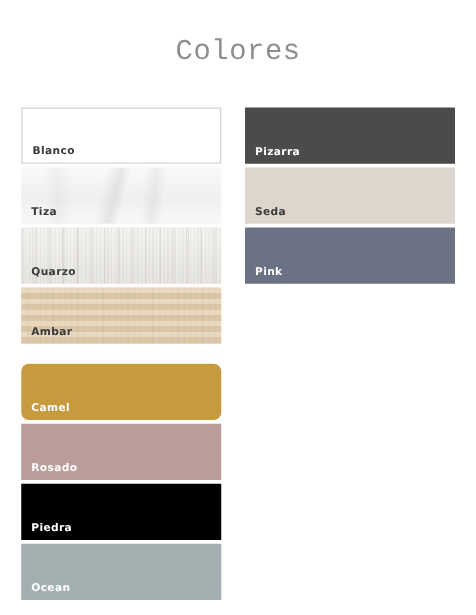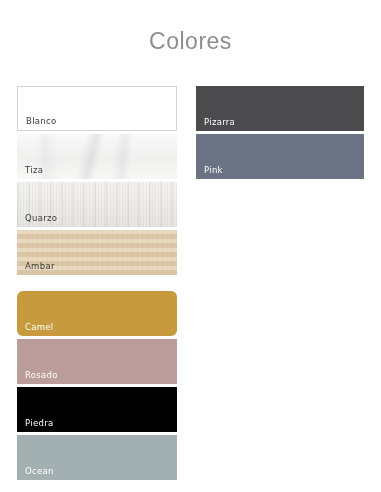--- a/index.html
+++ b/index.html
@@ -19,21 +19,21 @@
   .page-title {
     position: absolute;
     top: 28px;
     left: 0;
     width: 381px;
     text-align: center;
     font-size: 23px;
     font-weight: 300;
     letter-spacing: 0.5px;
     color: #8e8e8e;
-    font-family: Liberation Sans, sans-serif;
+    font-family: Liberation Mono, monospace;
   }
 
   
   .palette {
     position: absolute;
     top: 86px;
     left: 0;
     width: 381px;
     height: 380px;
   }
@@ -53,21 +53,21 @@
     box-sizing: border-box;
     overflow: hidden;
   }
   .swatch + .swatch { margin-top: 3px; }
 
   .swatch-label {
     position: absolute;
     left: 8px;
     bottom: 5px;
     font-size: 8.5px;
-    font-weight: normal;
+    font-weight: bold;
     letter-spacing: 0.3px;
     line-height: 1;
     font-family: "DejaVu Sans", sans-serif;
     z-index: 3;
   }
   .label-dark  { color: #3a3a3a; }
   .label-light { color: #ffffff; margin-top: 8px; }
 
   
   .swatch.bordered { border: 1px solid #d4d4d4; }
@@ -162,20 +162,23 @@
             <span class="swatch-label label-light">Ocean</span>
           </div>
         </div>
     </div>
 
     <div class="column column-right">
       <div class="group">
           <div class="swatch" style="background: rgb(75, 75, 77);">
             <span class="swatch-label label-light">Pizarra</span>
           </div>
+          <div class="swatch" style="background: rgb(222, 214, 204);">
+            <span class="swatch-label label-dark">Seda</span>
+          </div>
           <div class="swatch" style="background: rgb(106, 114, 132);">
             <span class="swatch-label label-light">Pink</span>
           </div>
         </div>
     </div>
 
   </div>
 </div>
 
 </body></html>

